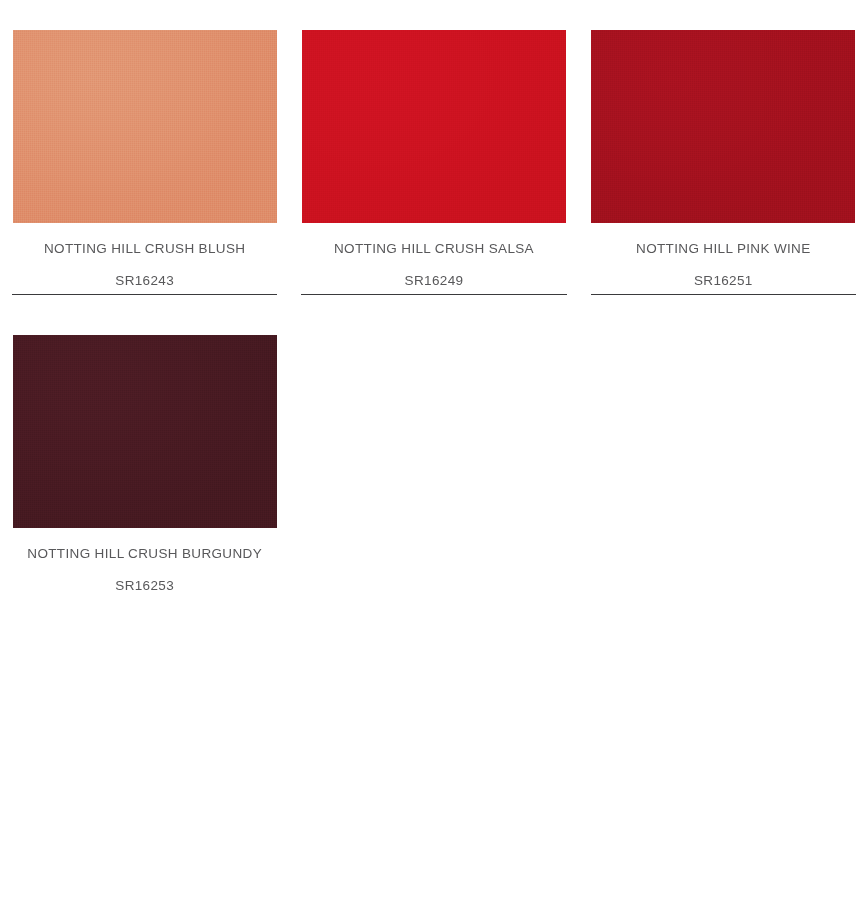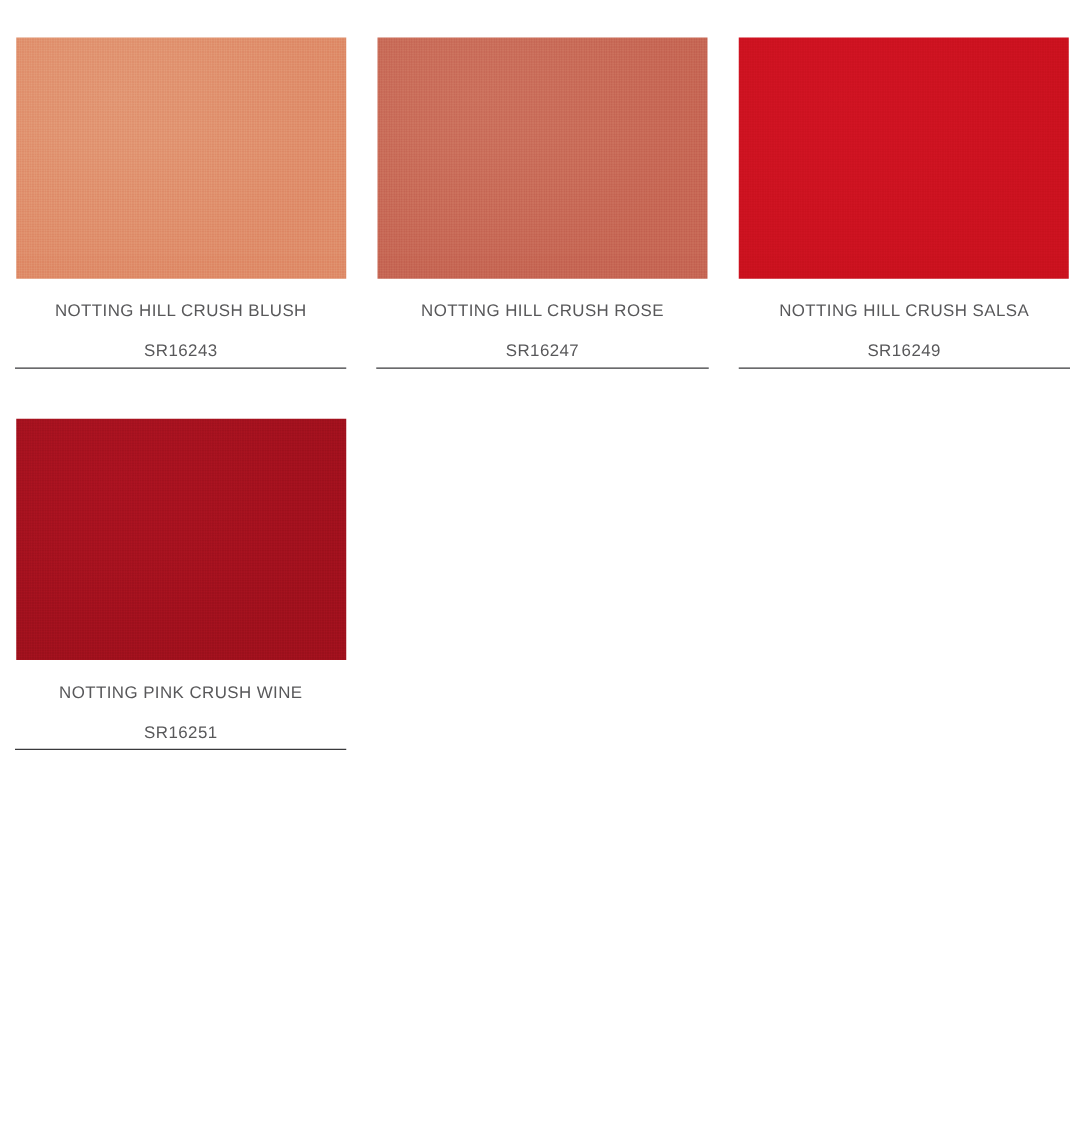--- a/index.html
+++ b/index.html
@@ -85,30 +85,29 @@
 <body>
 
 <div id="swatch-grid">
     <div class="swatch-card">
       <div class="swatch-chip" style="background: rgb(224, 145, 110);"></div>
       <div class="swatch-name">NOTTING HILL CRUSH BLUSH</div>
       <div class="swatch-code">SR16243</div>
       <div class="swatch-divider" style="background: rgb(58, 58, 60);"></div>
     </div>
     <div class="swatch-card">
-      <div class="swatch-chip" style="background: rgb(200, 106, 87);"></div>
-      <div class="swatch-name">NOTTING HILL CRUSH ROSE</div>
-      <div class="swatch-code">SR16247</div>
-      <div class="swatch-divider" style="background: rgb(58, 58, 60);"></div>
-    </div>
-    <div class="swatch-card">
       <div class="swatch-chip" style="background: rgb(205, 18, 32);"></div>
       <div class="swatch-name">NOTTING HILL CRUSH SALSA</div>
       <div class="swatch-code">SR16249</div>
       <div class="swatch-divider" style="background: rgb(58, 58, 60);"></div>
     </div>
     <div class="swatch-card">
       <div class="swatch-chip" style="background: rgb(164, 17, 30);"></div>
-      <div class="swatch-name">NOTTING PINK CRUSH WINE</div>
+      <div class="swatch-name">NOTTING HILL PINK WINE</div>
       <div class="swatch-code">SR16251</div>
       <div class="swatch-divider" style="background: rgb(58, 58, 60);"></div>
+    </div>
+    <div class="swatch-card row-last">
+      <div class="swatch-chip" style="background: rgb(72, 26, 34);"></div>
+      <div class="swatch-name">NOTTING HILL CRUSH BURGUNDY</div>
+      <div class="swatch-code">SR16253</div>
     </div>
   </div>
 
 </body></html>

